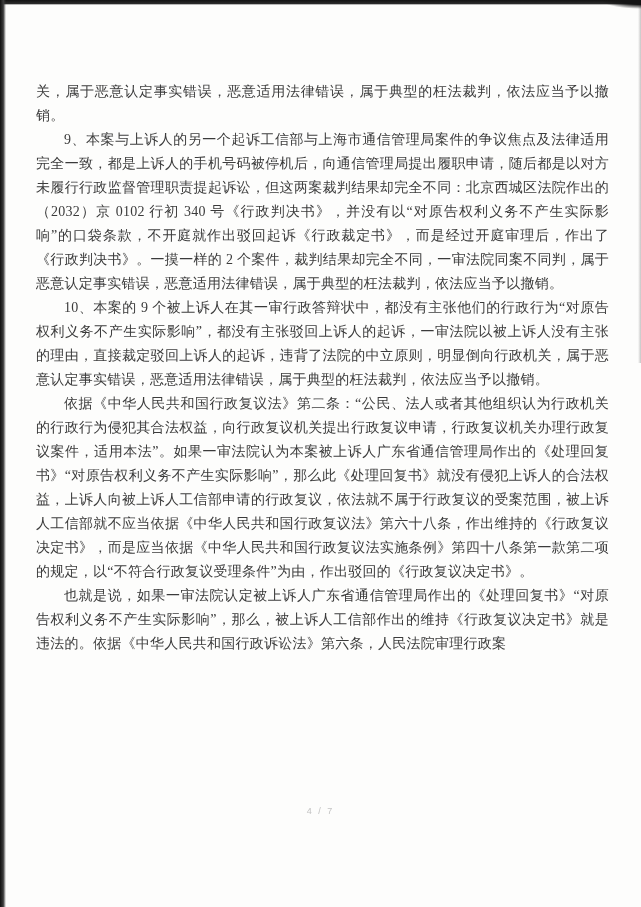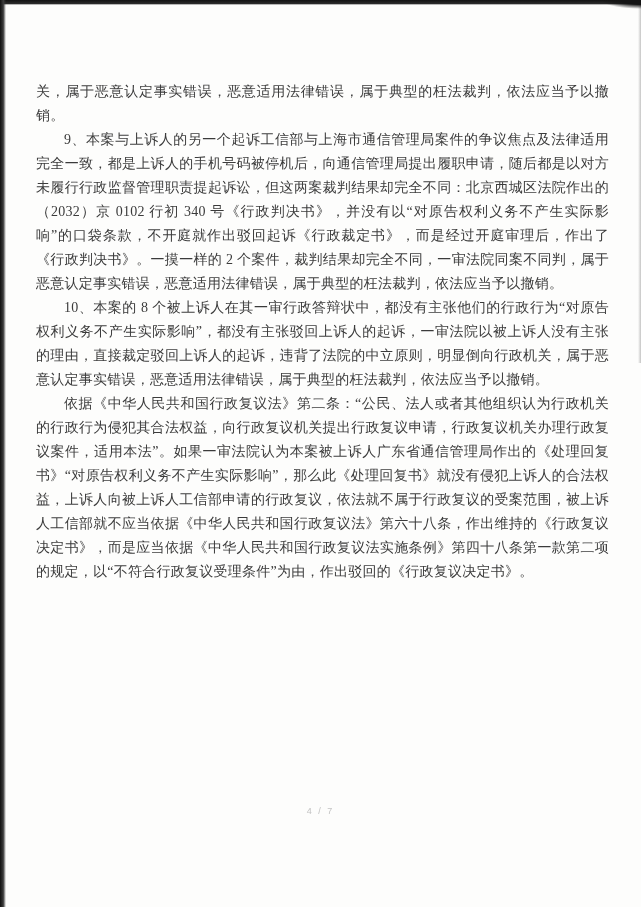--- a/index.html
+++ b/index.html
@@ -75,18 +75,19 @@
 
 <div class="page">
   <div class="edge-top"></div>
   <div class="edge-left"></div>
   <div class="edge-right"></div>
   <div class="edge-corner-tr"></div>
 
   <div class="content">
       <p class="para">关，属于恶意认定事实错误，恶意适用法律错误，属于典型的枉法裁判，依法应当予以撤销。</p>
       <p class="para indent">9、本案与上诉人的另一个起诉工信部与上海市通信管理局案件的争议焦点及法律适用完全一致，都是上诉人的手机号码被停机后，向通信管理局提出履职申请，随后都是以对方未履行行政监督管理职责提起诉讼，但这两案裁判结果却完全不同：北京西城区法院作出的（2032）京 0102 行初 340 号《行政判决书》，并没有以“对原告权利义务不产生实际影响”的口袋条款，不开庭就作出驳回起诉《行政裁定书》，而是经过开庭审理后，作出了《行政判决书》。一摸一样的 2 个案件，裁判结果却完全不同，一审法院同案不同判，属于恶意认定事实错误，恶意适用法律错误，属于典型的枉法裁判，依法应当予以撤销。</p>
-      <p class="para indent">10、本案的 8 个被上诉人在其一审行政答辩状中，都没有主张他们的行政行为“对原告权利义务不产生实际影响”，都没有主张驳回上诉人的起诉，一审法院以被上诉人没有主张的理由，直接裁定驳回上诉人的起诉，违背了法院的中立原则，明显倒向行政机关，属于恶意认定事实错误，恶意适用法律错误，属于典型的枉法裁判，依法应当予以撤销。</p>
+      <p class="para indent">10、本案的 9 个被上诉人在其一审行政答辩状中，都没有主张他们的行政行为“对原告权利义务不产生实际影响”，都没有主张驳回上诉人的起诉，一审法院以被上诉人没有主张的理由，直接裁定驳回上诉人的起诉，违背了法院的中立原则，明显倒向行政机关，属于恶意认定事实错误，恶意适用法律错误，属于典型的枉法裁判，依法应当予以撤销。</p>
       <p class="para indent">依据《中华人民共和国行政复议法》第二条：“公民、法人或者其他组织认为行政机关的行政行为侵犯其合法权益，向行政复议机关提出行政复议申请，行政复议机关办理行政复议案件，适用本法”。如果一审法院认为本案被上诉人广东省通信管理局作出的《处理回复书》“对原告权利义务不产生实际影响”，那么此《处理回复书》就没有侵犯上诉人的合法权益，上诉人向被上诉人工信部申请的行政复议，依法就不属于行政复议的受案范围，被上诉人工信部就不应当依据《中华人民共和国行政复议法》第六十八条，作出维持的《行政复议决定书》，而是应当依据《中华人民共和国行政复议法实施条例》第四十八条第一款第二项的规定，以“不符合行政复议受理条件”为由，作出驳回的《行政复议决定书》。</p>
+      <p class="para indent">也就是说，如果一审法院认定被上诉人广东省通信管理局作出的《处理回复书》“对原告权利义务不产生实际影响”，那么，被上诉人工信部作出的维持《行政复议决定书》就是违法的。依据《中华人民共和国行政诉讼法》第六条，人民法院审理行政案</p>
     </div>
 
   <div class="page-number">4 / 7</div>
 </div>
 
 </body></html>

